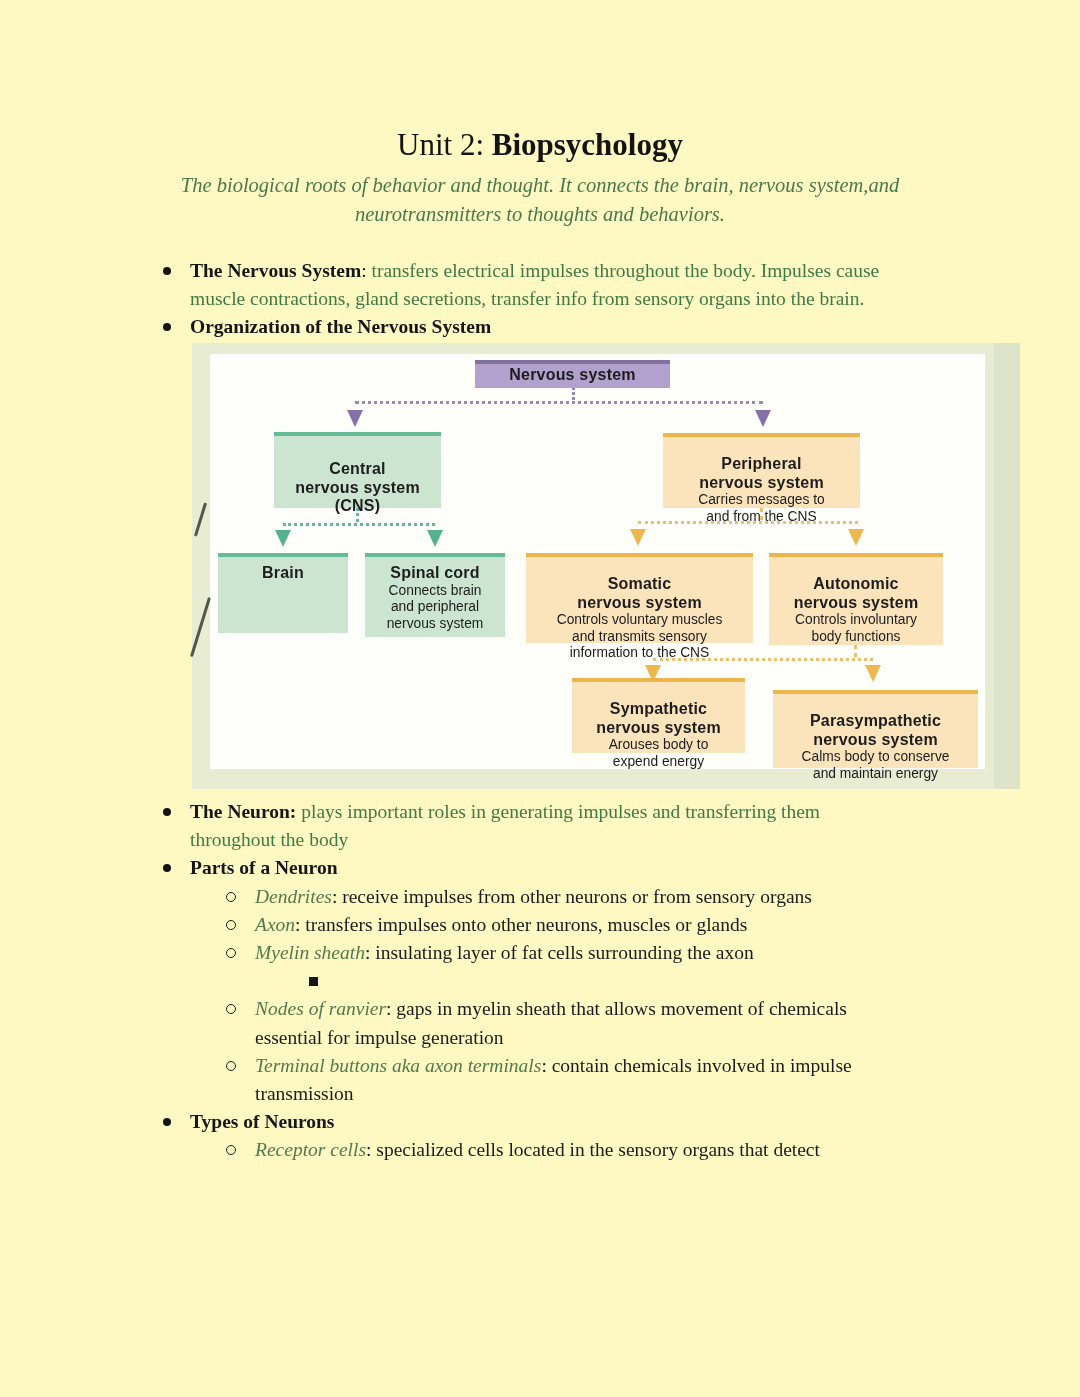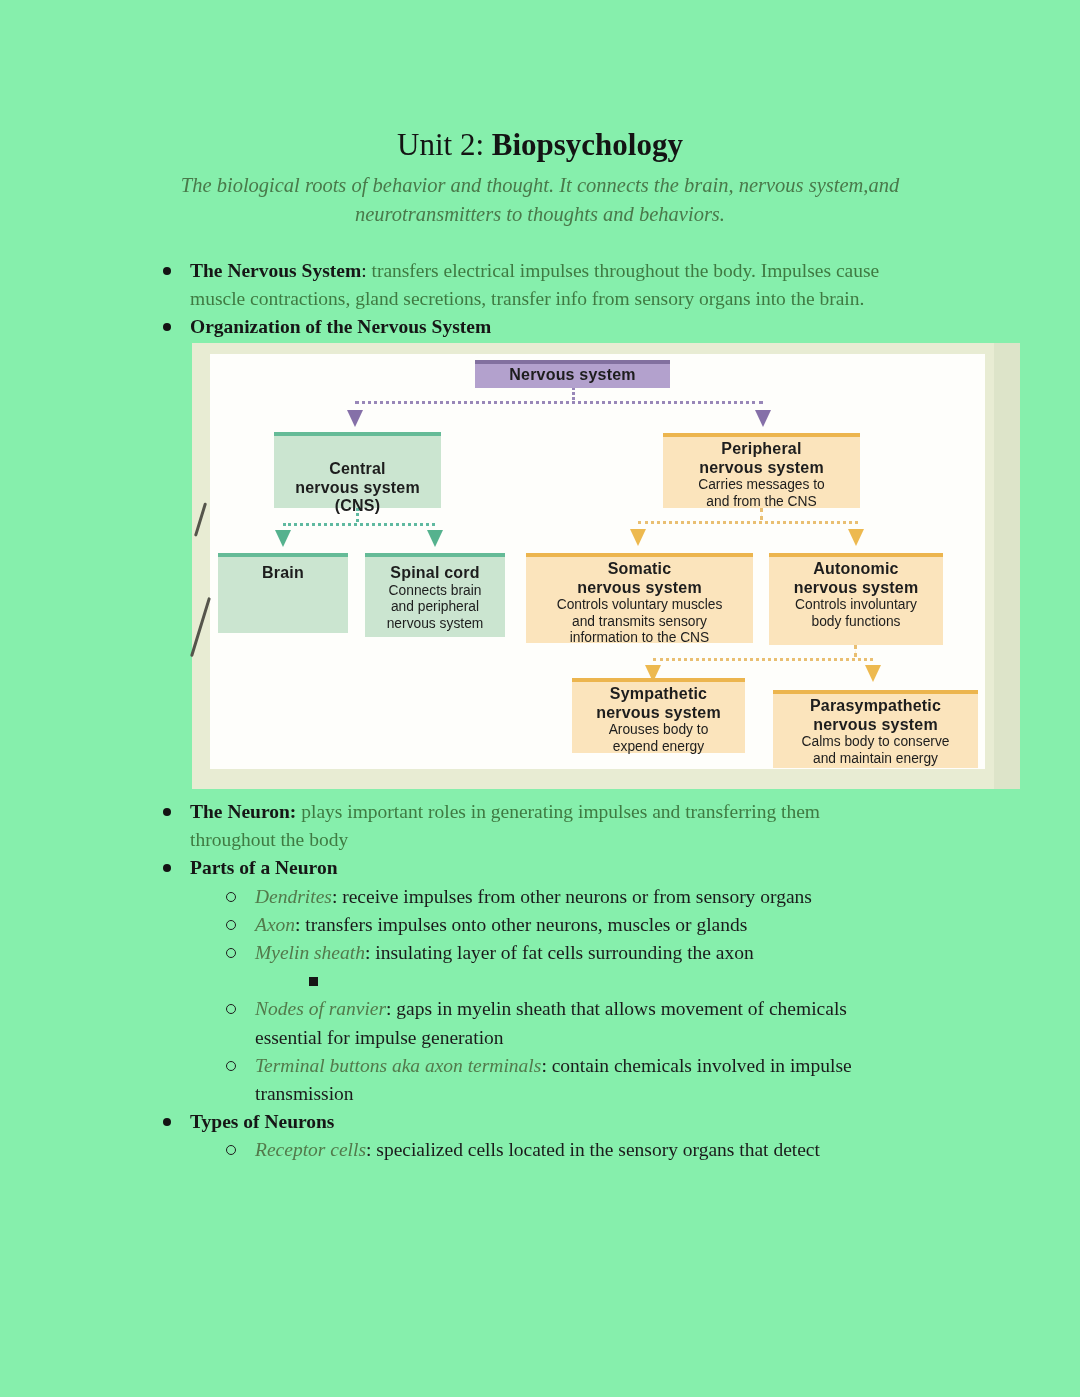--- a/index.html
+++ b/index.html
@@ -1,16 +1,16 @@
 <!DOCTYPE html>
 <html><head>
 <meta charset="utf-8">
 <style>
   html,body{margin:0;padding:0;background:#ffffff;}
-  .page{position:relative;width:1080px;height:1397px;background:#86efac;overflow:hidden;
+  .page{position:relative;width:1080px;height:1397px;background:#fef9c3;overflow:hidden;
         font-family:"Liberation Serif", serif;color:#1b1b1b;}
 
   
   .title{position:absolute;top:127px;left:0;width:1080px;text-align:center;
          font-size:31px;line-height:36px;color:#141414;}
   .title .tmain{font-weight:700;}
   .subtitle{position:absolute;top:171px;left:0;width:1080px;text-align:center;
             font-style:italic;font-size:20.5px;line-height:28.5px;color:#49794a;}
   .textcol{position:absolute;left:190px;width:800px;}
   .col-top{top:257px;}
@@ -26,21 +26,21 @@
   .mk.disc{left:-27px;top:10px;width:8px;height:8px;border-radius:50%;background:#141414;}
   .mk.circ{left:36px;top:9px;width:10px;height:10px;border-radius:50%;
            border:1.7px solid #1e1e1e;box-sizing:border-box;background:transparent;}
   .mk.sq{left:119px;top:10px;width:9px;height:9px;background:#161616;}
 
   
   .figure{position:absolute;left:192px;top:343px;width:828px;height:446px;background:#e8ecd3;}
   .figure .edge-r{position:absolute;right:0;top:0;width:26px;height:446px;background:#dde4c9;}
   .panel{position:absolute;left:18px;top:11px;width:775px;height:415px;background:#fefefb;}
   .pencil{position:absolute;background:#55554b;border-radius:2px;}
-  .fbox{position:absolute;box-sizing:border-box;text-align:center;padding-top:3px;
+  .fbox{position:absolute;box-sizing:border-box;text-align:center;padding-top:18px;
         font-family:"Liberation Sans", sans-serif;color:#1d1d1d;border-top:4px solid;}
   .fbox.purple{background:#b3a1cd;border-top-color:#82709f;}
   .fbox.green{background:#cbe5d0;border-top-color:#65bb97;}
   .fbox.orange{background:#fbe4bc;border-top-color:#ecb54e;}
   .ftitle{font-weight:700;font-size:16px;line-height:18.5px;white-space:pre-line;letter-spacing:.2px;}
   .ftitle.nv{font-size:16px;line-height:22px;}
   .fdesc{font-size:13.8px;line-height:16.5px;white-space:pre-line;}
   .pad8{padding-top:24px;}
   .dh{position:absolute;height:0;border-top:3px dotted;}
   .dv{position:absolute;width:0;border-left:3px dotted;}

